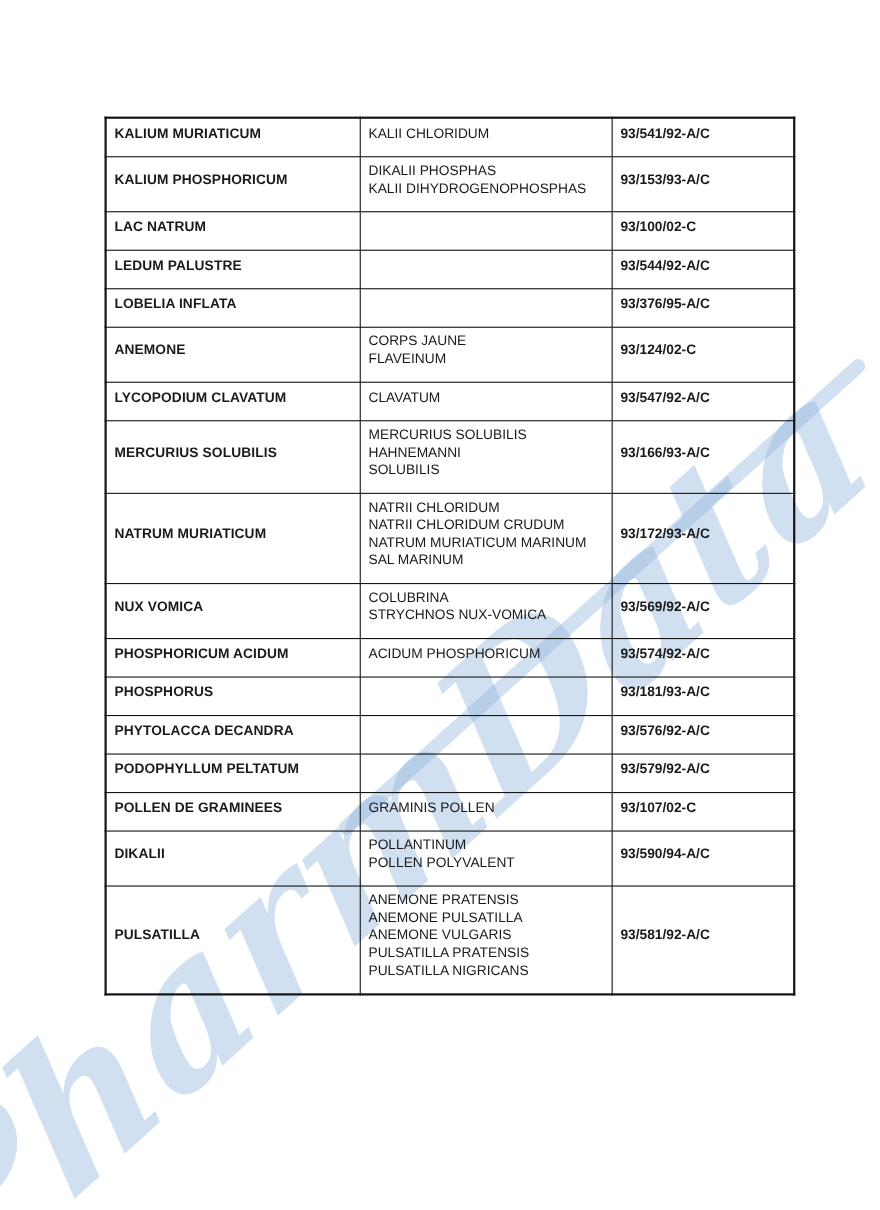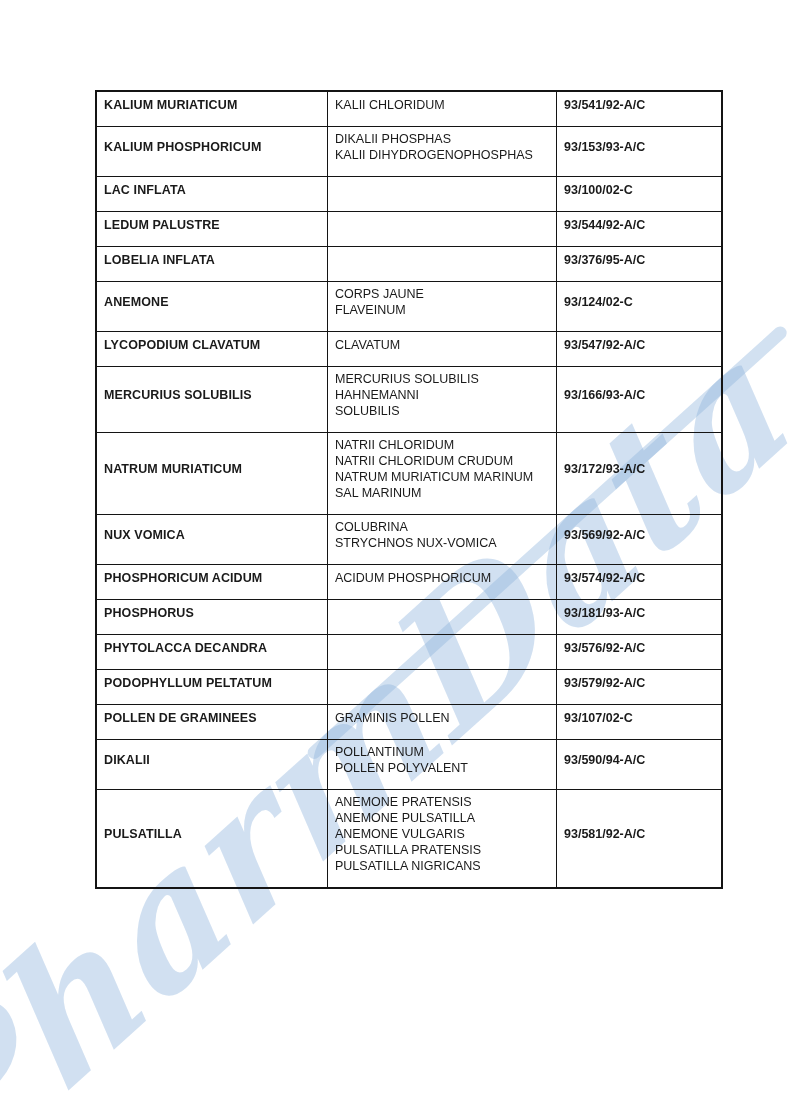--- a/index.html
+++ b/index.html
@@ -71,20 +71,21 @@
     vertical-align: middle;
     padding: 4px 8px 13px 7px;
     height: 17px; 
     font-size: 12.5px;
     line-height: 16px;
     color: #1a1a1a;
     overflow: hidden;
   }
   table.substances {
     border: 2.4px solid #141414;
+    margin-top: 16px;
   }
   td.c1 { width: 215px; font-weight: bold; letter-spacing: 0.1px; }
   td.c2 { width: 213px; }
   td.c3 { width: 149px; font-weight: bold; }
   td.c2 div { white-space: nowrap; }
 </style>
 </head>
 <body>
 
 <div class="page">
@@ -106,21 +107,21 @@
   </tr>
           <tr>
     <td class="c1">KALIUM PHOSPHORICUM</td>
     <td class="c2">
               <div>DIKALII PHOSPHAS</div>
               <div>KALII DIHYDROGENOPHOSPHAS</div>
             </td>
     <td class="c3">93/153/93-A/C</td>
   </tr>
           <tr>
-    <td class="c1">LAC INFLATA</td>
+    <td class="c1">LAC NATRUM</td>
     <td class="c2"></td>
     <td class="c3">93/100/02-C</td>
   </tr>
           <tr>
     <td class="c1">LEDUM PALUSTRE</td>
     <td class="c2"></td>
     <td class="c3">93/544/92-A/C</td>
   </tr>
           <tr>
     <td class="c1">LOBELIA INFLATA</td>

